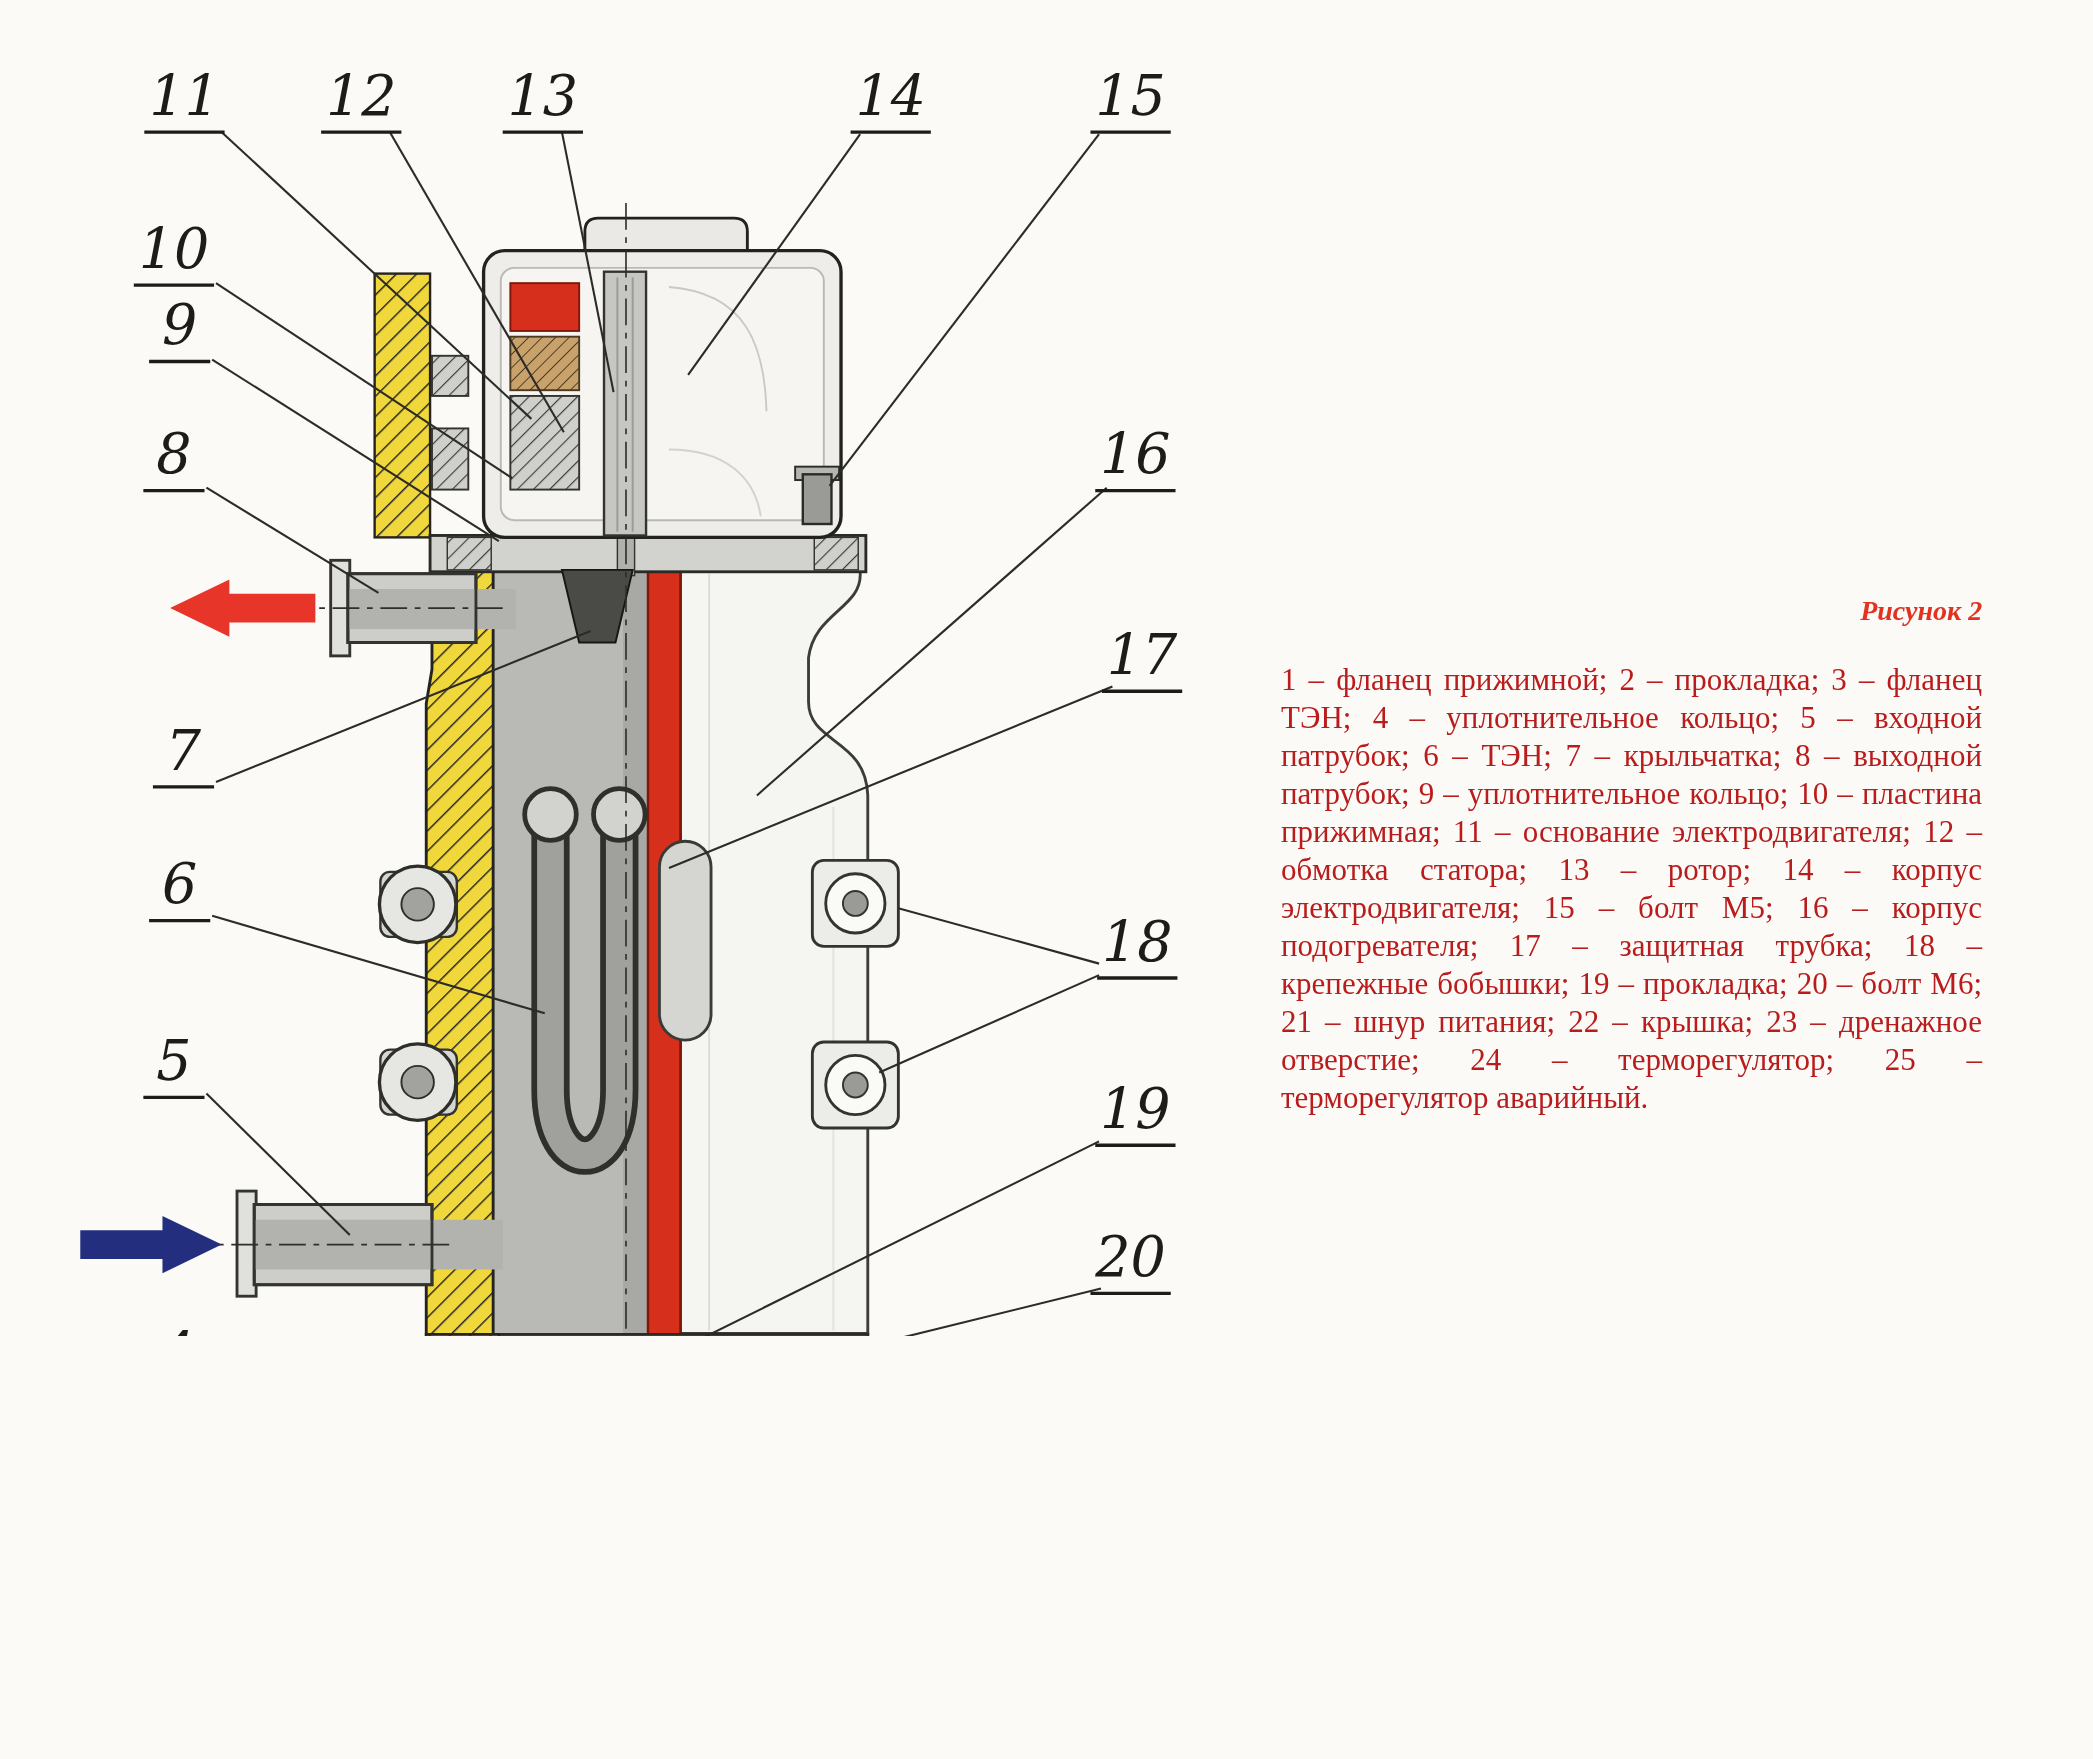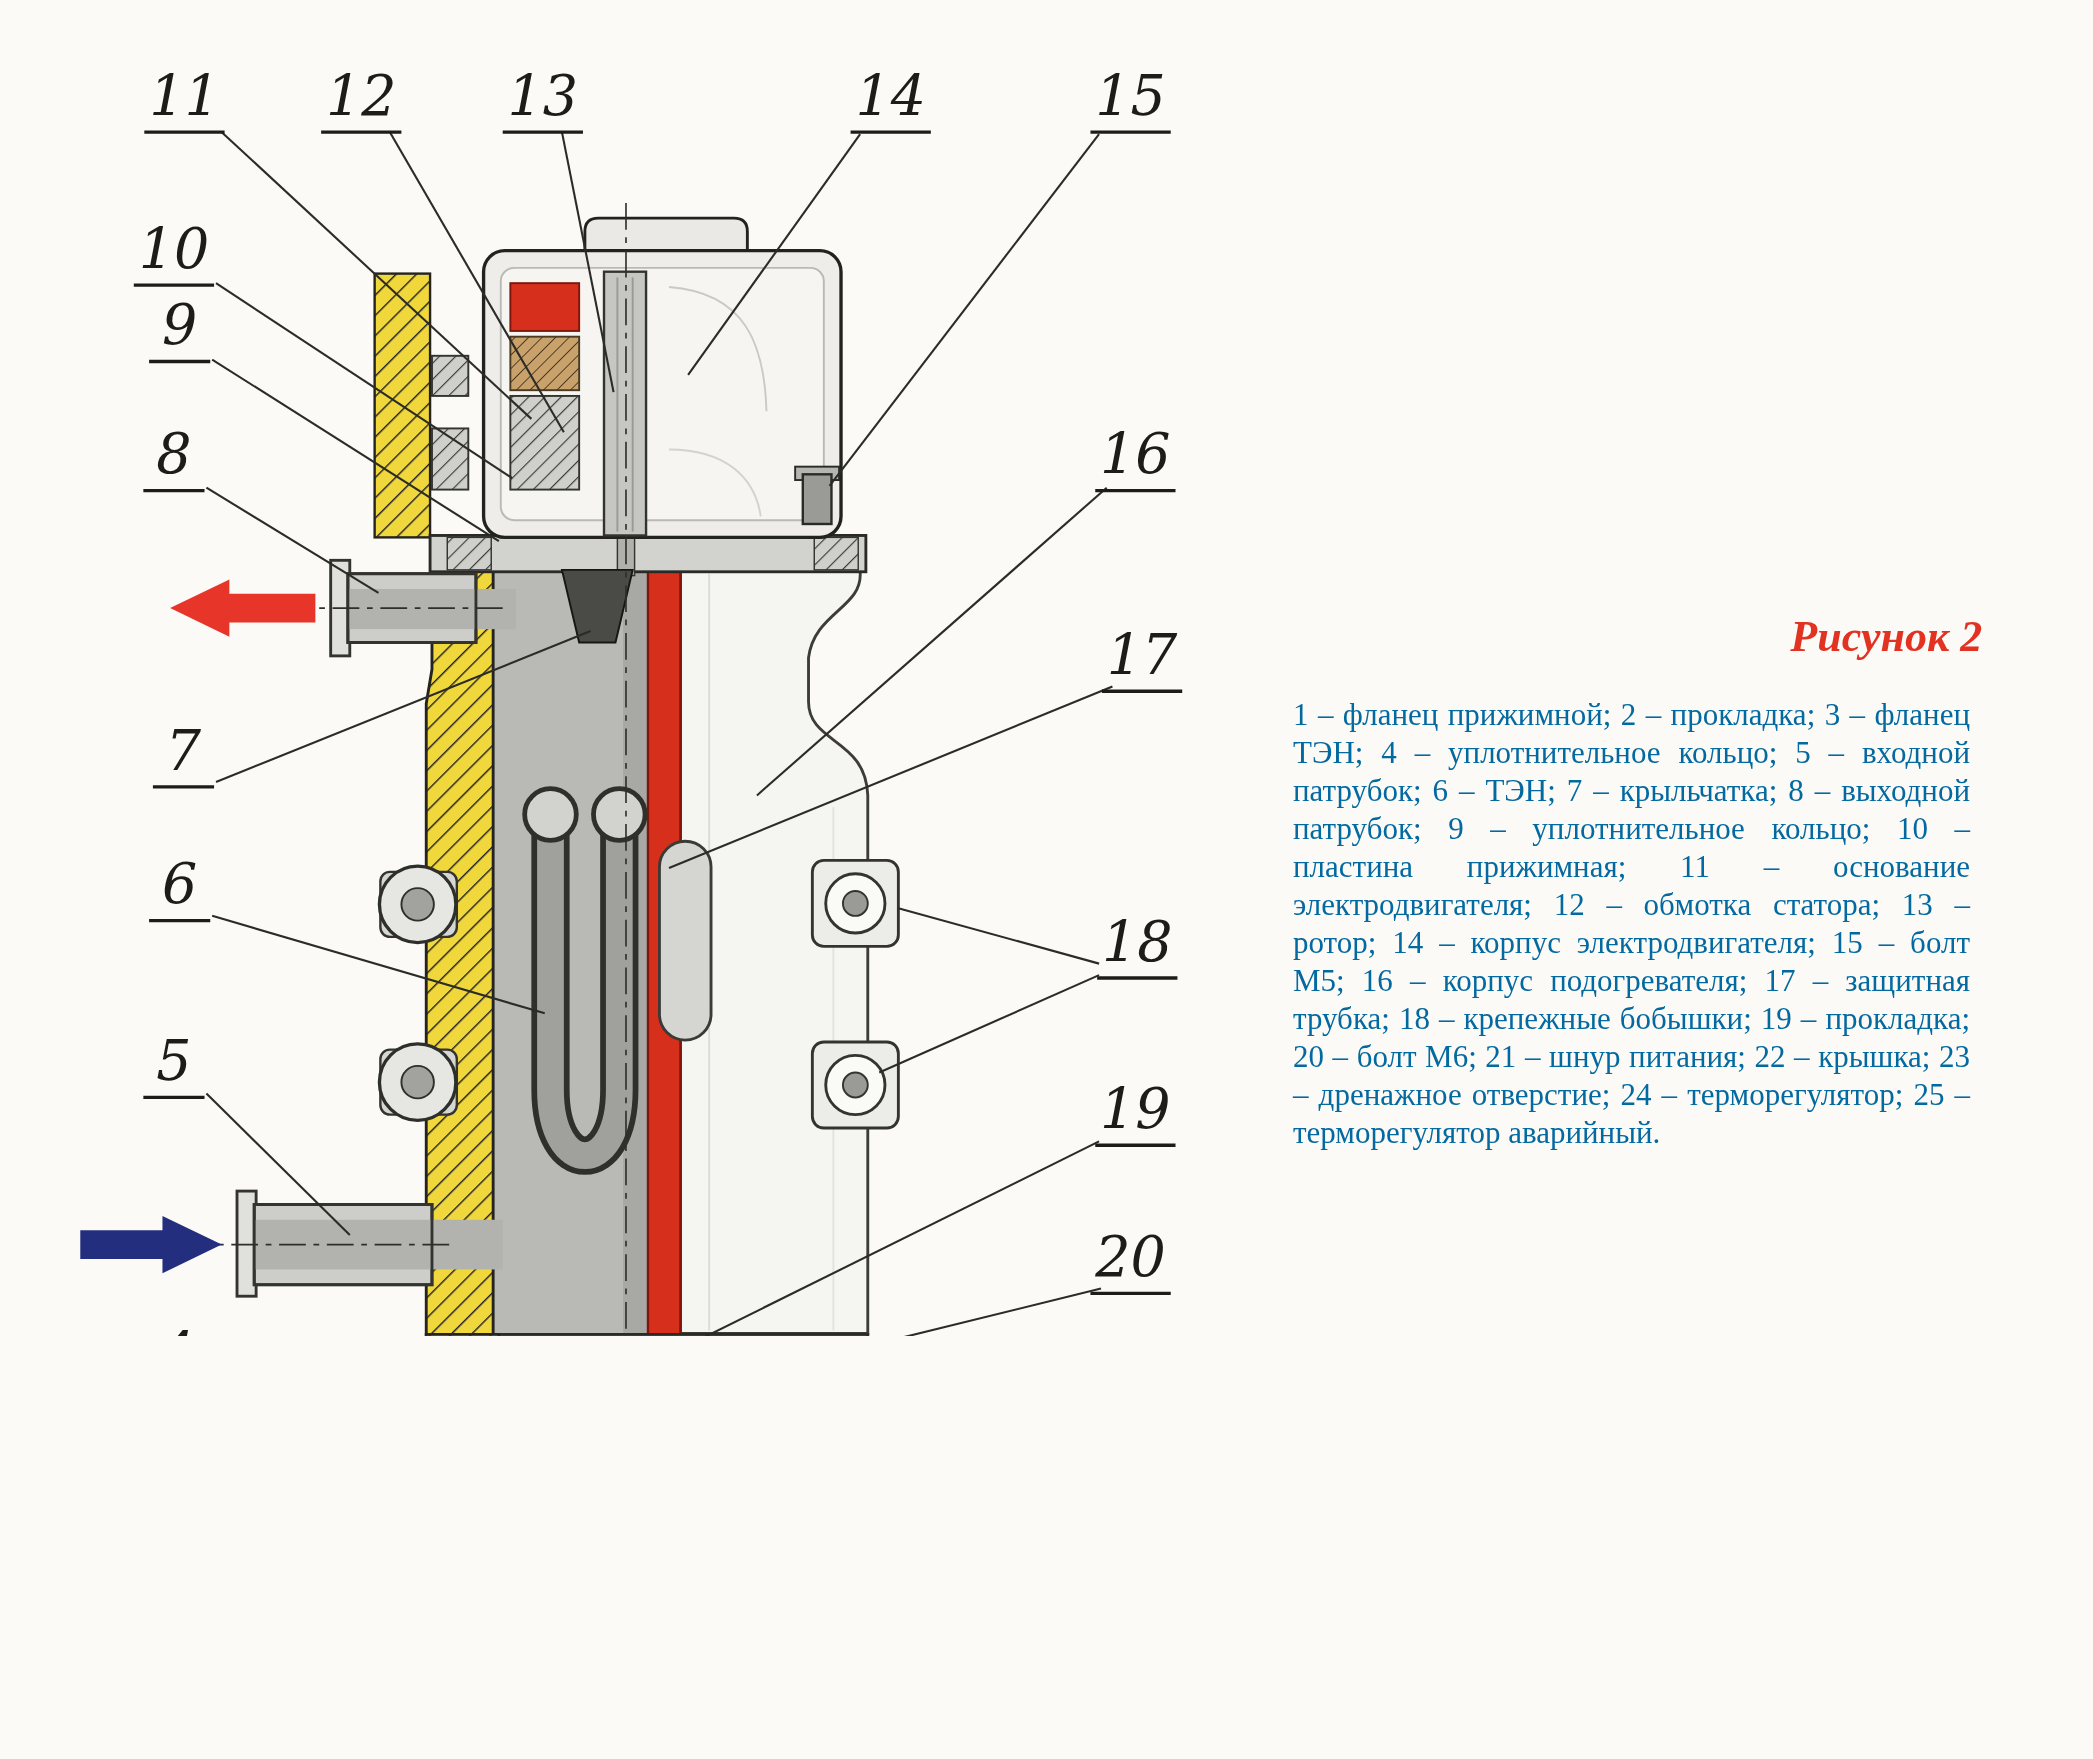--- a/index.html
+++ b/index.html
@@ -5,23 +5,23 @@
   html,body { margin:0; padding:0; }
   body { background:#fbfaf6; font-family:"Liberation Serif", serif; }
   .canvas { position:relative; width:2093px; height:1336px; background:#fbfaf6; overflow:hidden; }
   .diagram-svg { position:absolute; left:0; top:0; }
   .cnum { font-family:"DejaVu Serif", serif; font-style:italic; font-size:58px; fill:#1c1c18; text-anchor:middle; }
   .ldr { stroke:#2b2b27; stroke-width:2.2; fill:none; }
   .cul { stroke:#1c1c18; stroke-width:3.5; }
   .axis { stroke:#2e2e2a; stroke-width:1.7; fill:none; stroke-dasharray:28 8 6 8; }
   .caption { position:absolute; left:1277px; top:595px; width:709px; }
   .caption-title { text-align:right; font-family:"Liberation Serif", serif; font-style:italic; font-weight:700;
-                   font-size:44px; color:#e23222; padding-right:3.8px; margin:16px 0 34px 0; }
-  .caption-legend { margin:16px; font-family:"Liberation Serif", serif; font-size:31px; line-height:38px;
-                    text-align:justify; color:#0369a1; }
+                   font-size:28px; color:#e23222; padding-right:3.8px; margin:0 0 34px 0; }
+  .caption-legend { margin:4px; font-family:"Liberation Serif", serif; font-size:31px; line-height:38px;
+                    text-align:justify; color:#b91c1c; }
 </style>
 </head>
 <body>
 
 <div class="canvas">
 
 <svg class="diagram-svg" width="2093" height="1760" viewBox="0 0 2190 1841" xmlns="http://www.w3.org/2000/svg">
   <defs>
     <pattern id="hy" patternUnits="userSpaceOnUse" width="15" height="15" patternTransform="rotate(45)">
       <rect width="15" height="15" fill="#f0d73c"></rect>

